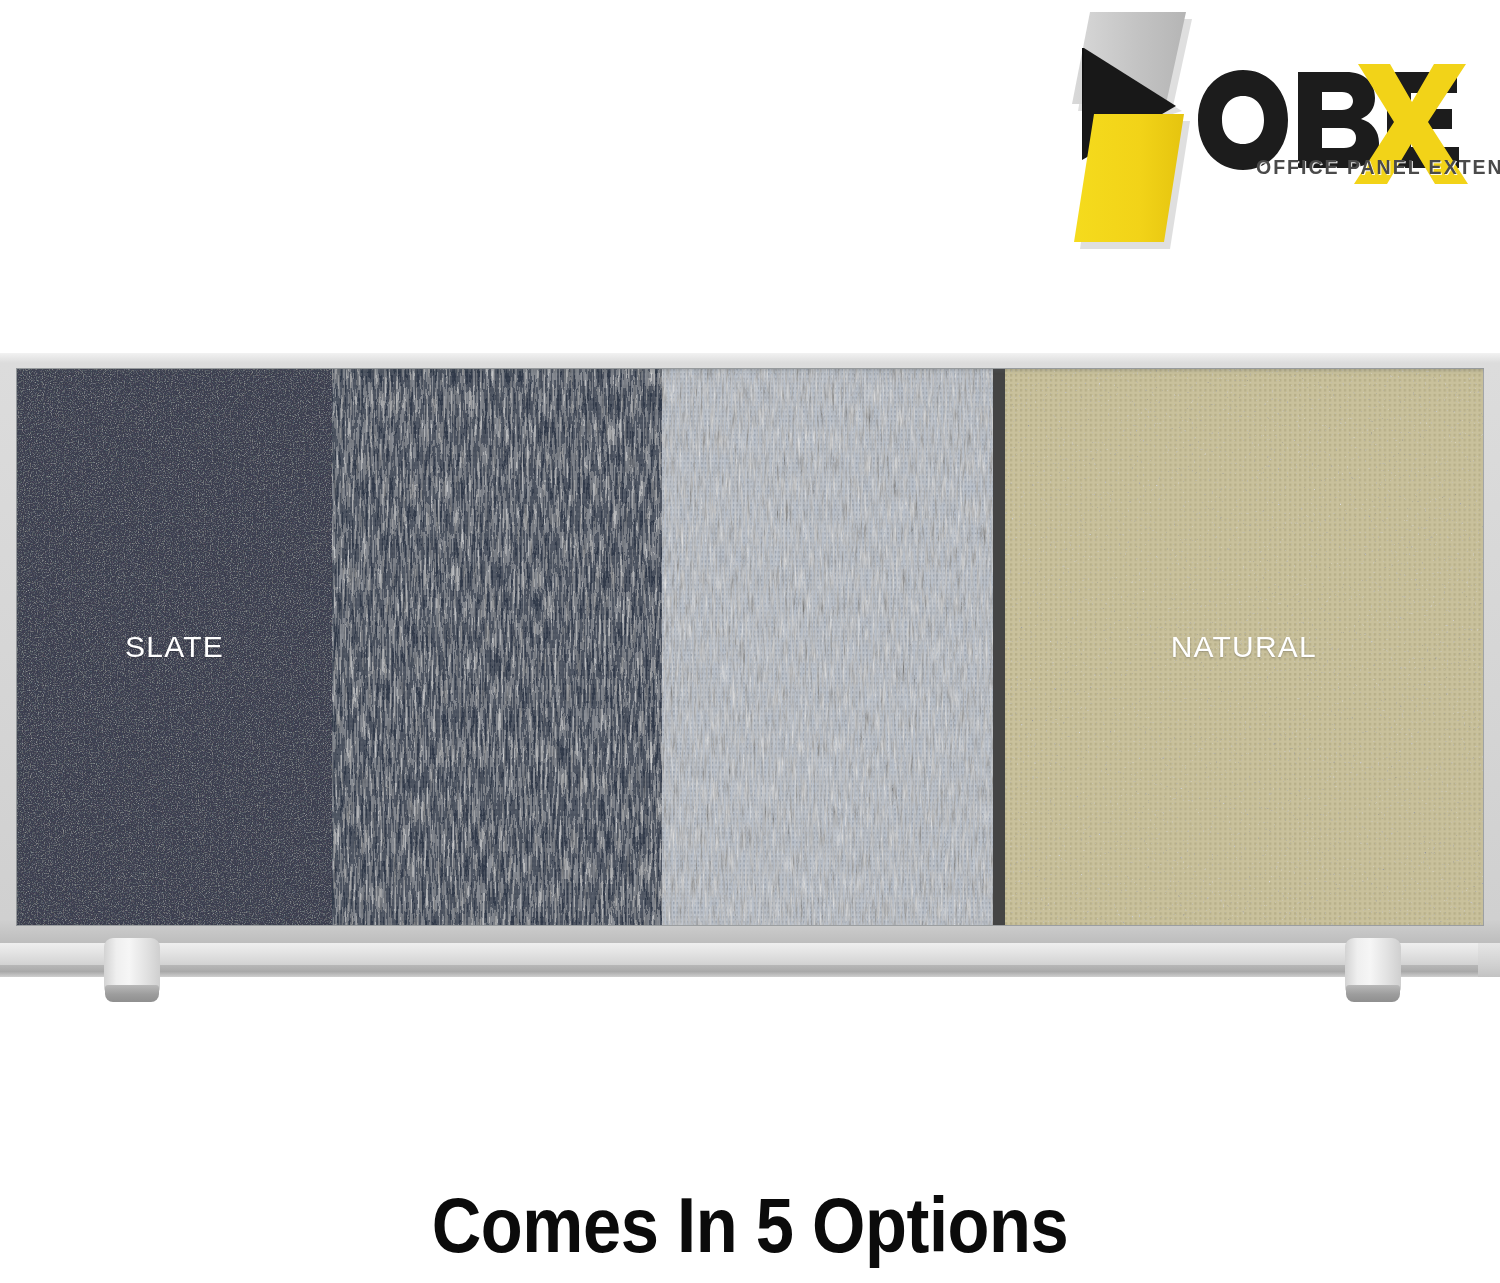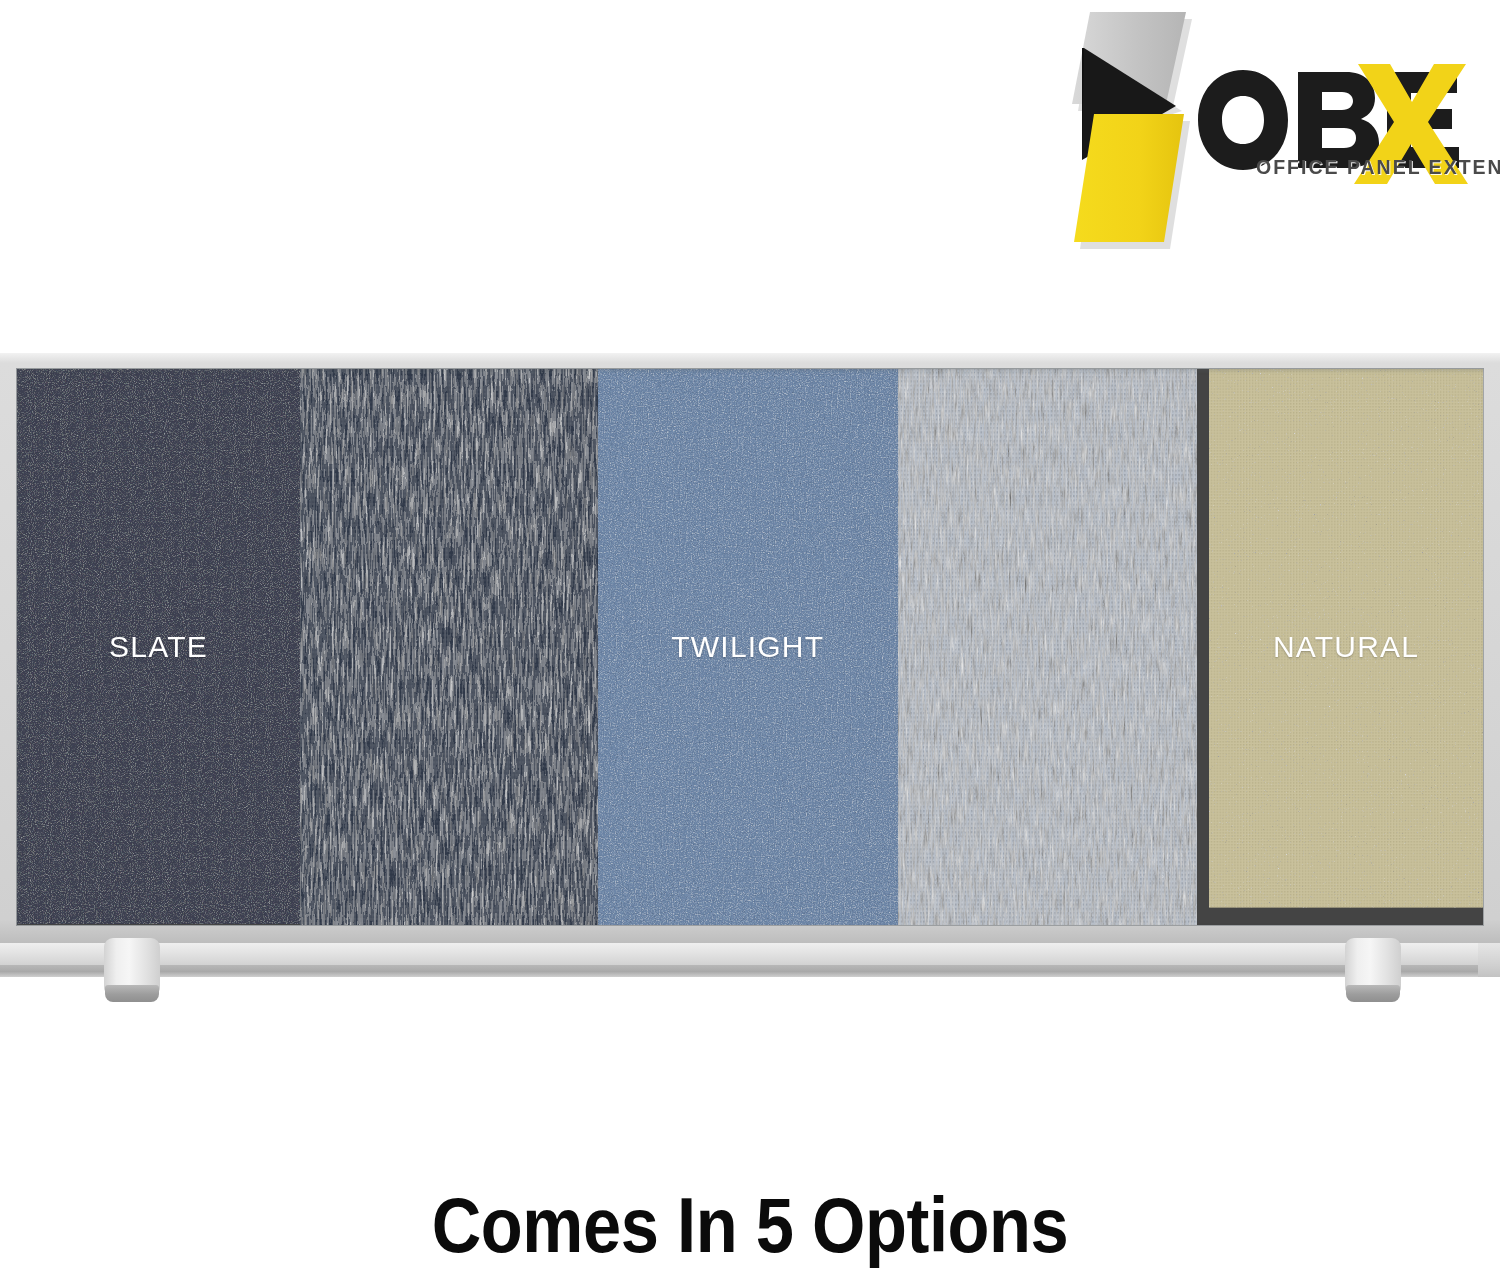--- a/index.html
+++ b/index.html
@@ -97,20 +97,21 @@
     width: 1466px;
     height: 556px;
     display: flex;
     overflow: hidden;
     background: #444;
   }
   .swatch {
     position: relative;
     height: 100%;
     overflow: hidden;
+    padding-left: 32px;
   }
   .swatch .tex {
     position: absolute;
     inset: -10px;
   }
   .swatch-label {
     position: absolute;
     left: 0;
     right: 0;
     top: 50%;
@@ -301,37 +302,20 @@
           <rect width="300" height="560" fill="url(#pGraphDot)" opacity="0.16"></rect>
           <g opacity="0.35">
             <rect width="300" height="560" fill="#2b3343"></rect>
           </g>
           <g filter="url(#fGraph)" opacity="0.75">
             <rect width="300" height="560" fill="#b9cbe0"></rect>
           </g>
         </svg>
       </div>
 
-      <div class="swatch" style="flex:0 0 20.5%;">
-        <svg class="tex" preserveAspectRatio="none" viewBox="0 0 300 560">
-          <defs>
-            <filter id="fTwi" x="0" y="0" width="100%" height="100%">
-              <feTurbulence type="fractalNoise" baseFrequency="0.9 0.9" numOctaves="3" seed="3" result="n"></feTurbulence>
-              <feColorMatrix in="n" type="saturate" values="0.05" result="ns"></feColorMatrix>
-              <feComponentTransfer in="ns" result="nc">
-                <feFuncA type="linear" slope="1.1"></feFuncA>
-              </feComponentTransfer>
-              <feBlend in="SourceGraphic" in2="nc" mode="overlay"></feBlend>
-            </filter>
-          </defs>
-          <rect width="300" height="560" fill="#6e87a8"></rect>
-          <rect width="300" height="560" fill="#6e87a8" filter="url(#fTwi)"></rect>
-        </svg>
-        <div class="swatch-label">TWILIGHT</div>
-      </div>
 
       <div class="swatch" style="flex:0 0 20.4%;">
         <svg class="tex" preserveAspectRatio="none" viewBox="0 0 300 560">
           <defs>
             <filter id="fOver" x="0" y="0" width="100%" height="100%">
               <feTurbulence type="fractalNoise" baseFrequency="0.55 0.05" numOctaves="4" seed="31" result="n"></feTurbulence>
               <feColorMatrix in="n" type="saturate" values="0" result="ns"></feColorMatrix>
               <feComponentTransfer in="ns" result="nc">
                 <feFuncA type="discrete" tableValues="0 0 0.2 0.5 0.85 1"></feFuncA>
               </feComponentTransfer>

